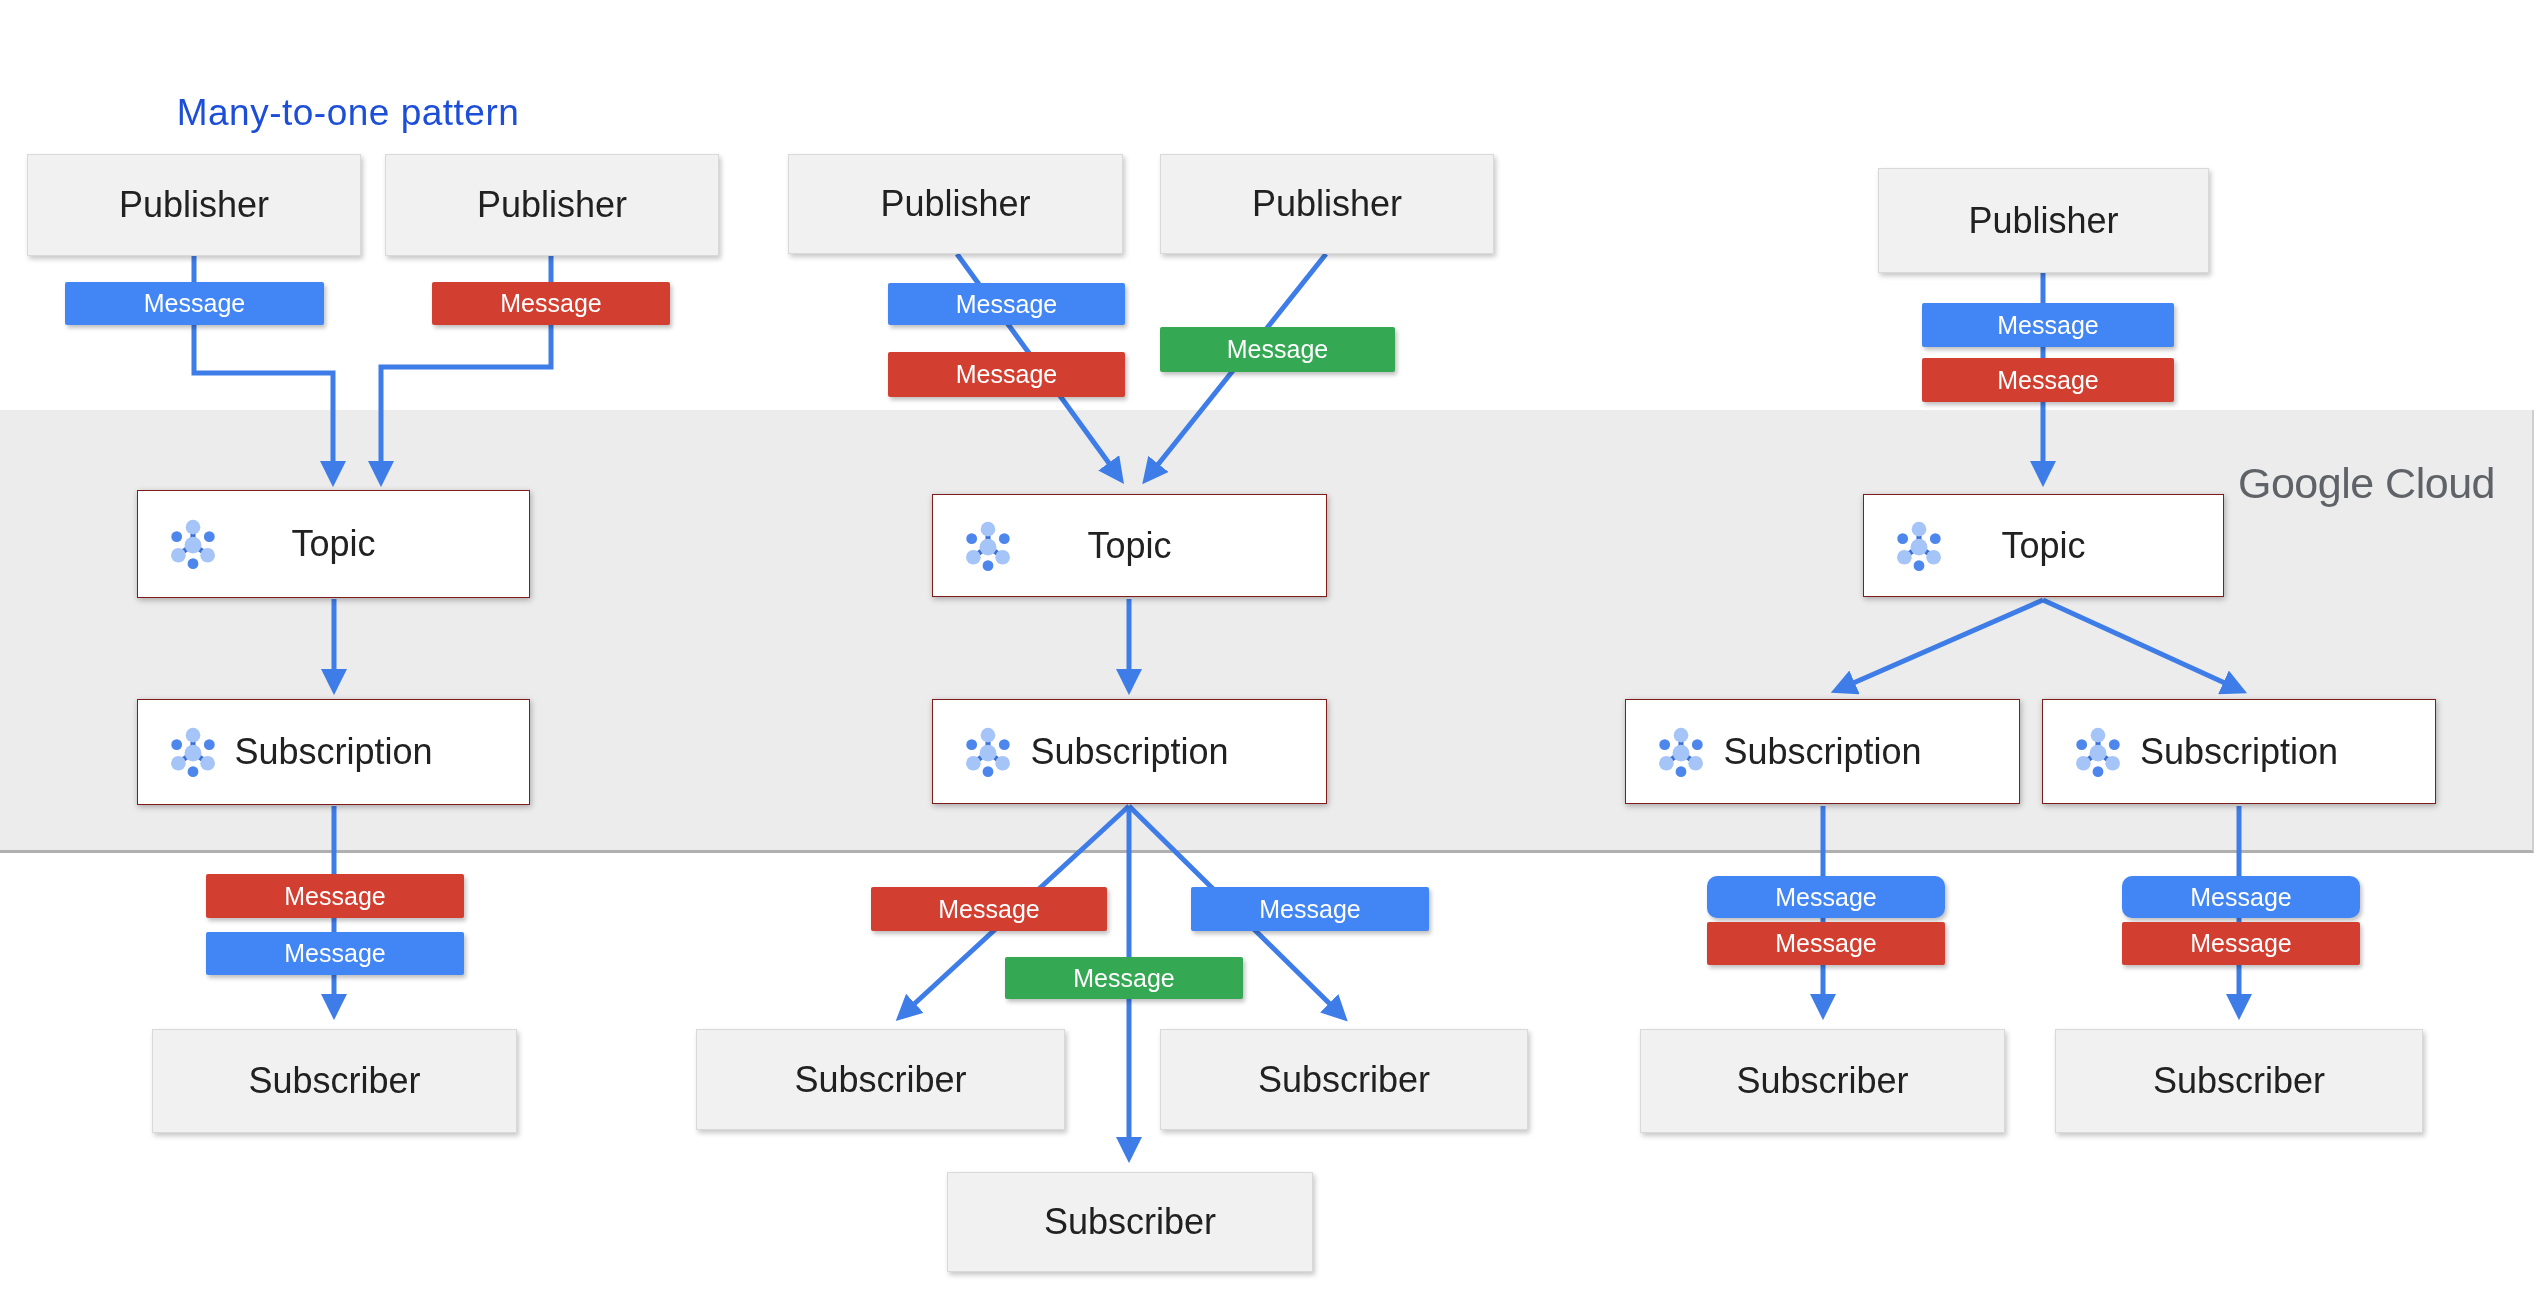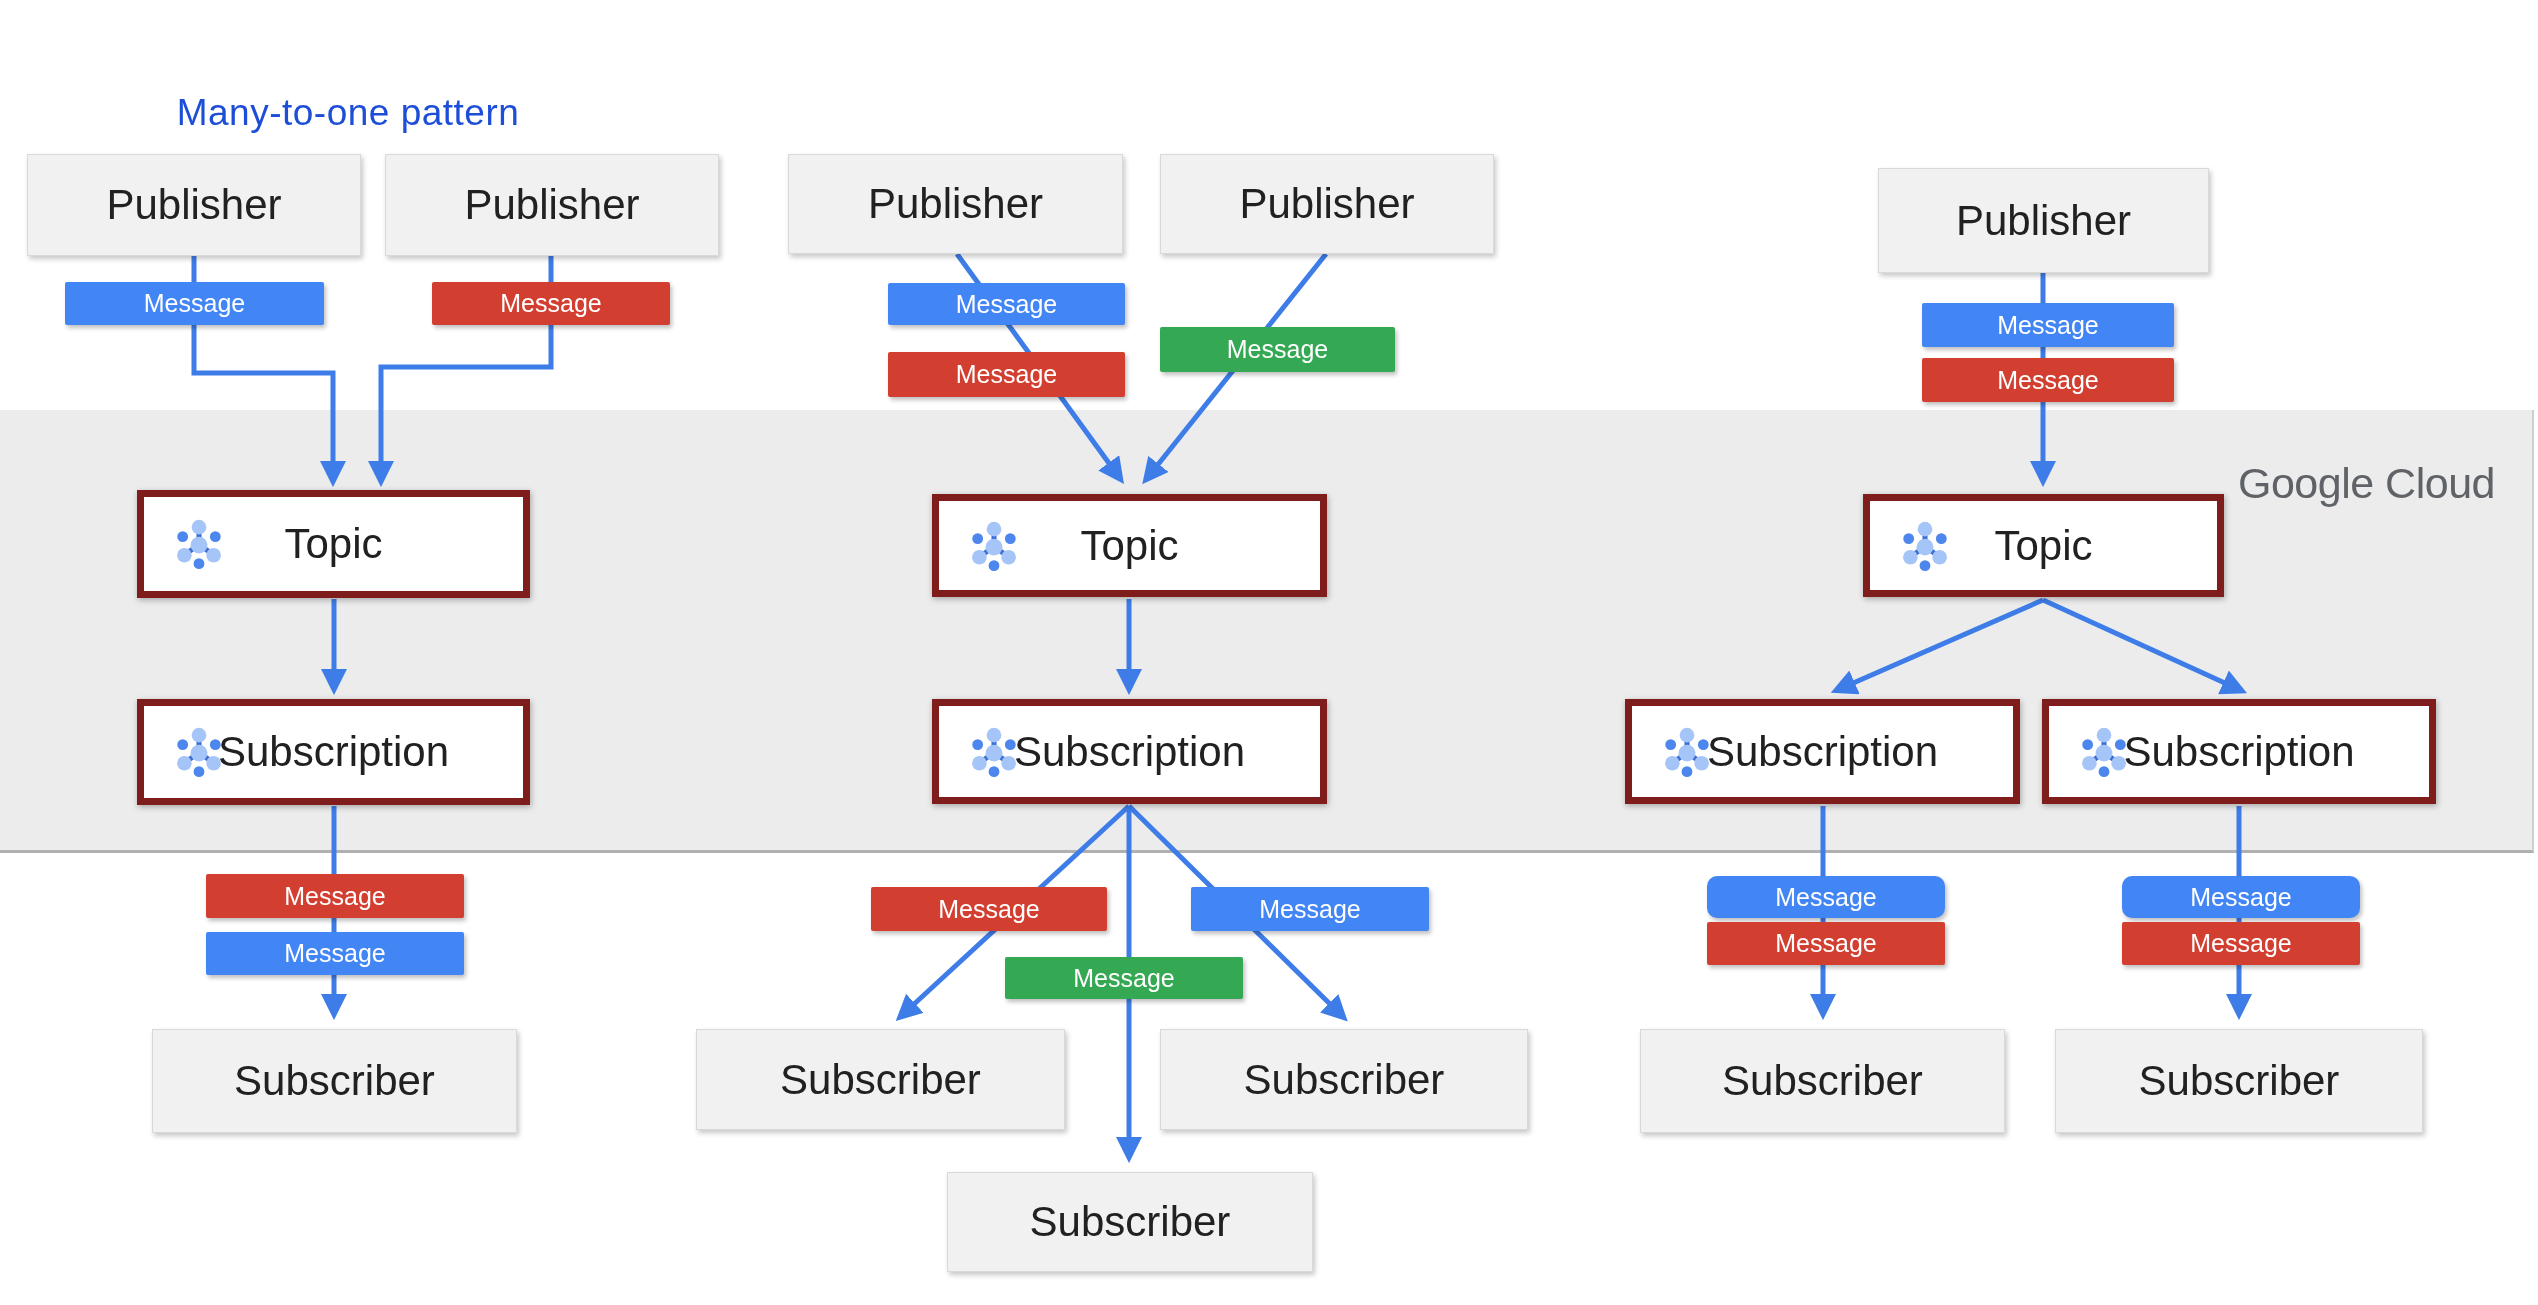--- a/index.html
+++ b/index.html
@@ -9,22 +9,22 @@
   .band{position:absolute;left:0;top:410px;width:2532px;height:440px;background:#ececec;
         border-bottom:3px solid #b0b0b0;border-right:2px solid #cfcfcf;z-index:0;}
 
   #edges{position:absolute;left:0;top:0;width:2538px;height:1305px;z-index:1;}
 
   .pattern-title{position:absolute;transform:translateX(-50%);white-space:pre;
         font-size:37px;color:#1d4ed8;letter-spacing:0.5px;z-index:3;margin-top:20px;}
 
   .node{position:absolute;box-sizing:border-box;z-index:3;display:flex;align-items:center;justify-content:center;}
   .node.gray{background:#f1f1f1;border:1px solid #d9d9d9;box-shadow:2px 3px 5px rgba(0,0,0,0.22);}
-  .node.white{background:#ffffff;border:7px solid #7f1d1d;box-shadow:1px 2px 6px rgba(0,0,0,0.30);}
-  .node .label{font-size:42px;color:#212121;}
+  .node.white{background:#ffffff;border:1px solid #7f1d1d;box-shadow:1px 2px 6px rgba(0,0,0,0.30);}
+  .node .label{font-size:36px;color:#212121;}
   .node .psicon{position:absolute;left:28px;top:50%;transform:translateY(-50%);width:54px;height:54px;}
 
   .badge{position:absolute;z-index:2;display:flex;align-items:center;justify-content:center;
          box-shadow:2px 3px 4px rgba(0,0,0,0.25);}
   .badge .label{font-size:25px;color:#ffffff;}
 
   .logo{position:absolute;left:2238px;top:442px;height:48px;display:flex;align-items:center;gap:17px;z-index:2;flex-direction:column;}
   .logo .cloud{width:49px;height:42px;}
   .logo .wordmark{font-size:43px;color:#5f6368;letter-spacing:-0.5px;}
 </style>

